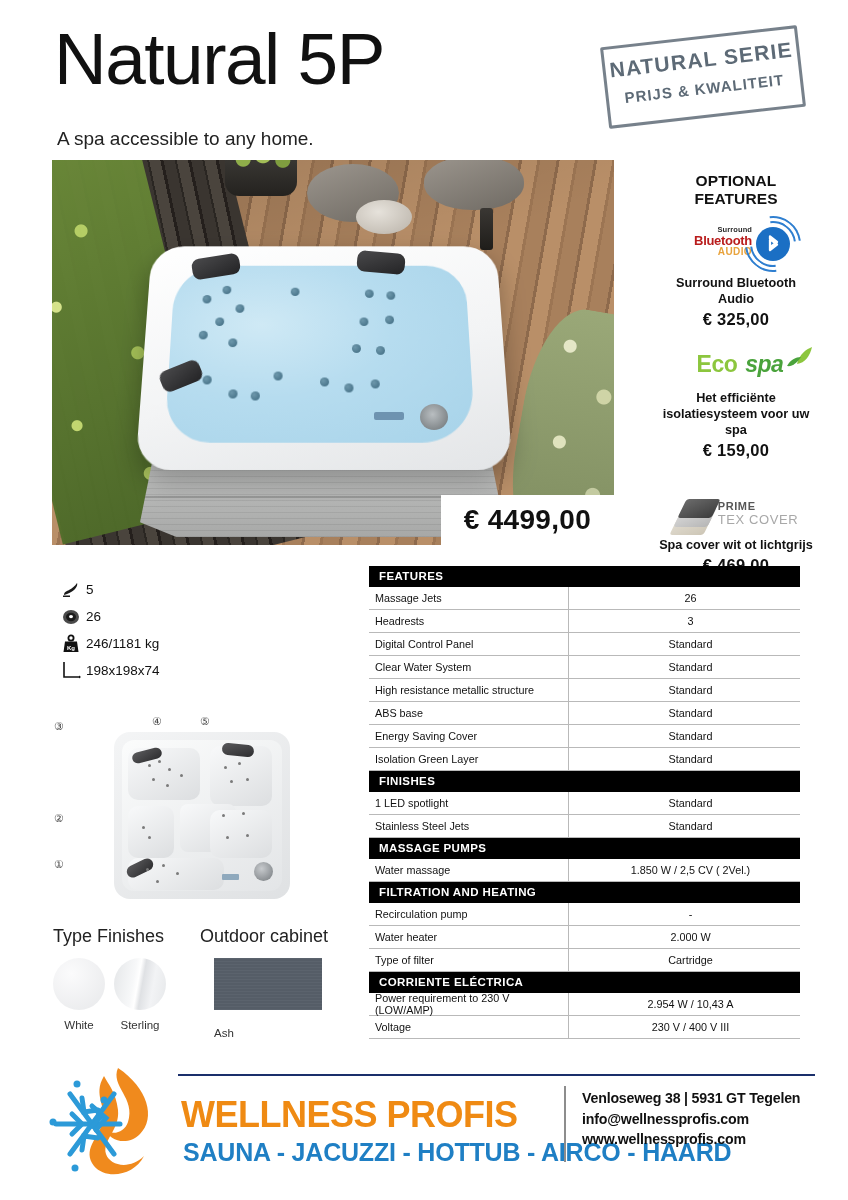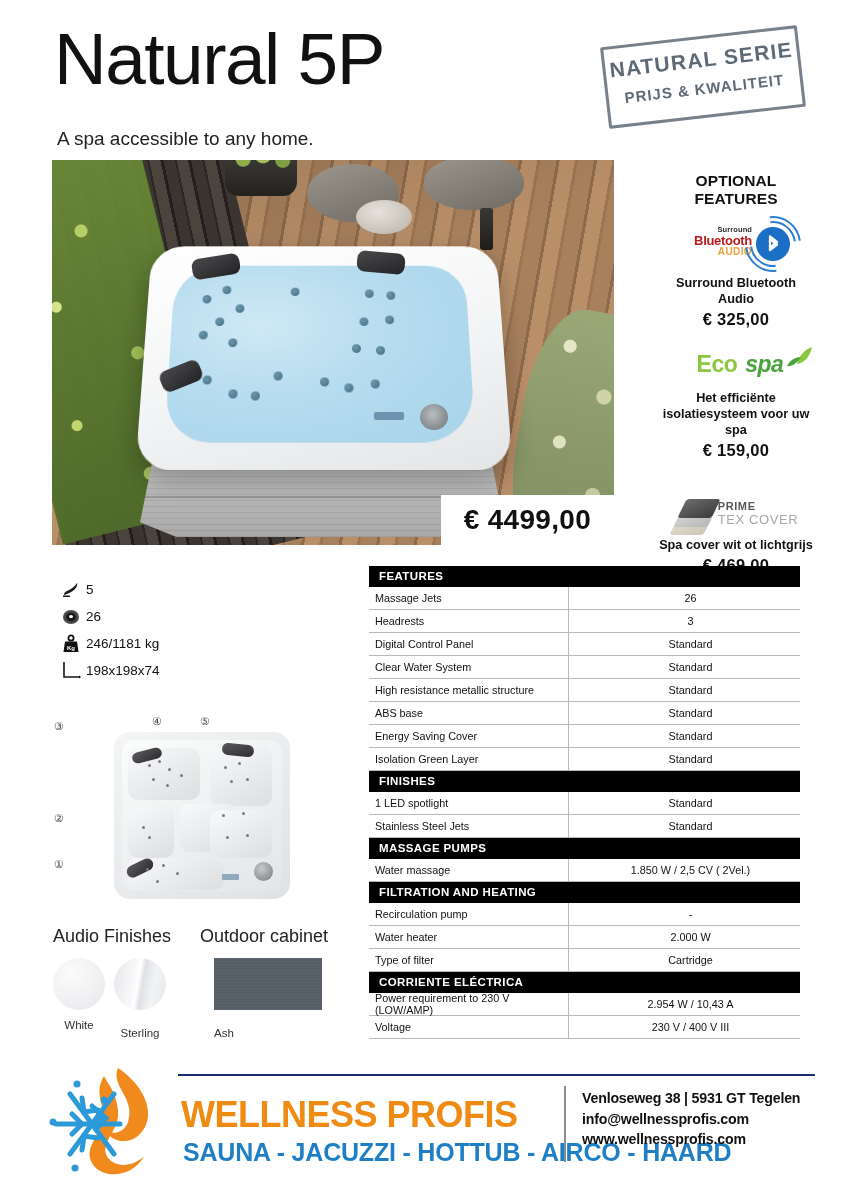--- a/index.html
+++ b/index.html
@@ -474,30 +474,30 @@
         <div class="dg-jet" style="left:54px;top:132px"></div>
         <div class="dg-jet" style="left:34px;top:140px"></div>
         <div class="dg-jet" style="left:20px;top:86px"></div>
         <div class="dg-jet" style="left:26px;top:96px"></div>
       </div>
       <div class="dg-ctrl"></div>
       <div class="dg-filter"></div>
     </div>
   </div>
 
-  <div class="fin-title" style="left:53px;top:926px">Audio Finishes</div>
+  <div class="fin-title" style="left:53px;top:926px">Type Finishes</div>
   <div class="fin-title" style="left:200px;top:926px">Outdoor cabinet</div>
 
   <div style="position:absolute;left:53px;top:958px">
     <div style="width:52px;height:52px;border-radius:50%;background:radial-gradient(circle at 35% 30%,#fbfbfc,#e7e8ea)"></div>
     <div class="swatch-label" style="margin-top:9px;text-align:center">White</div>
   </div>
   <div style="position:absolute;left:114px;top:958px">
     <div style="width:52px;height:52px;border-radius:50%;background:linear-gradient(100deg,#e4e6e8 0%,#f7f8f9 38%,#ffffff 46%,#dfe1e4 54%,#f2f3f5 72%,#e6e8ea 100%)"></div>
-    <div class="swatch-label" style="margin-top:17px;text-align:center">Sterling</div>
+    <div class="swatch-label" style="margin-top:9px;text-align:center">Sterling</div>
   </div>
   <div style="position:absolute;left:214px;top:958px">
     <div style="width:108px;height:52px;background:repeating-linear-gradient(0deg,#5b636d 0 1px,#555d67 1px 3px)"></div>
     <div class="swatch-label" style="margin-top:17px">Ash</div>
   </div>
 
   <div class="table" id="spec-table">
       <div class="t-head">FEATURES</div>
       <div class="t-row">
         <div class="t-label">Massage Jets</div>

